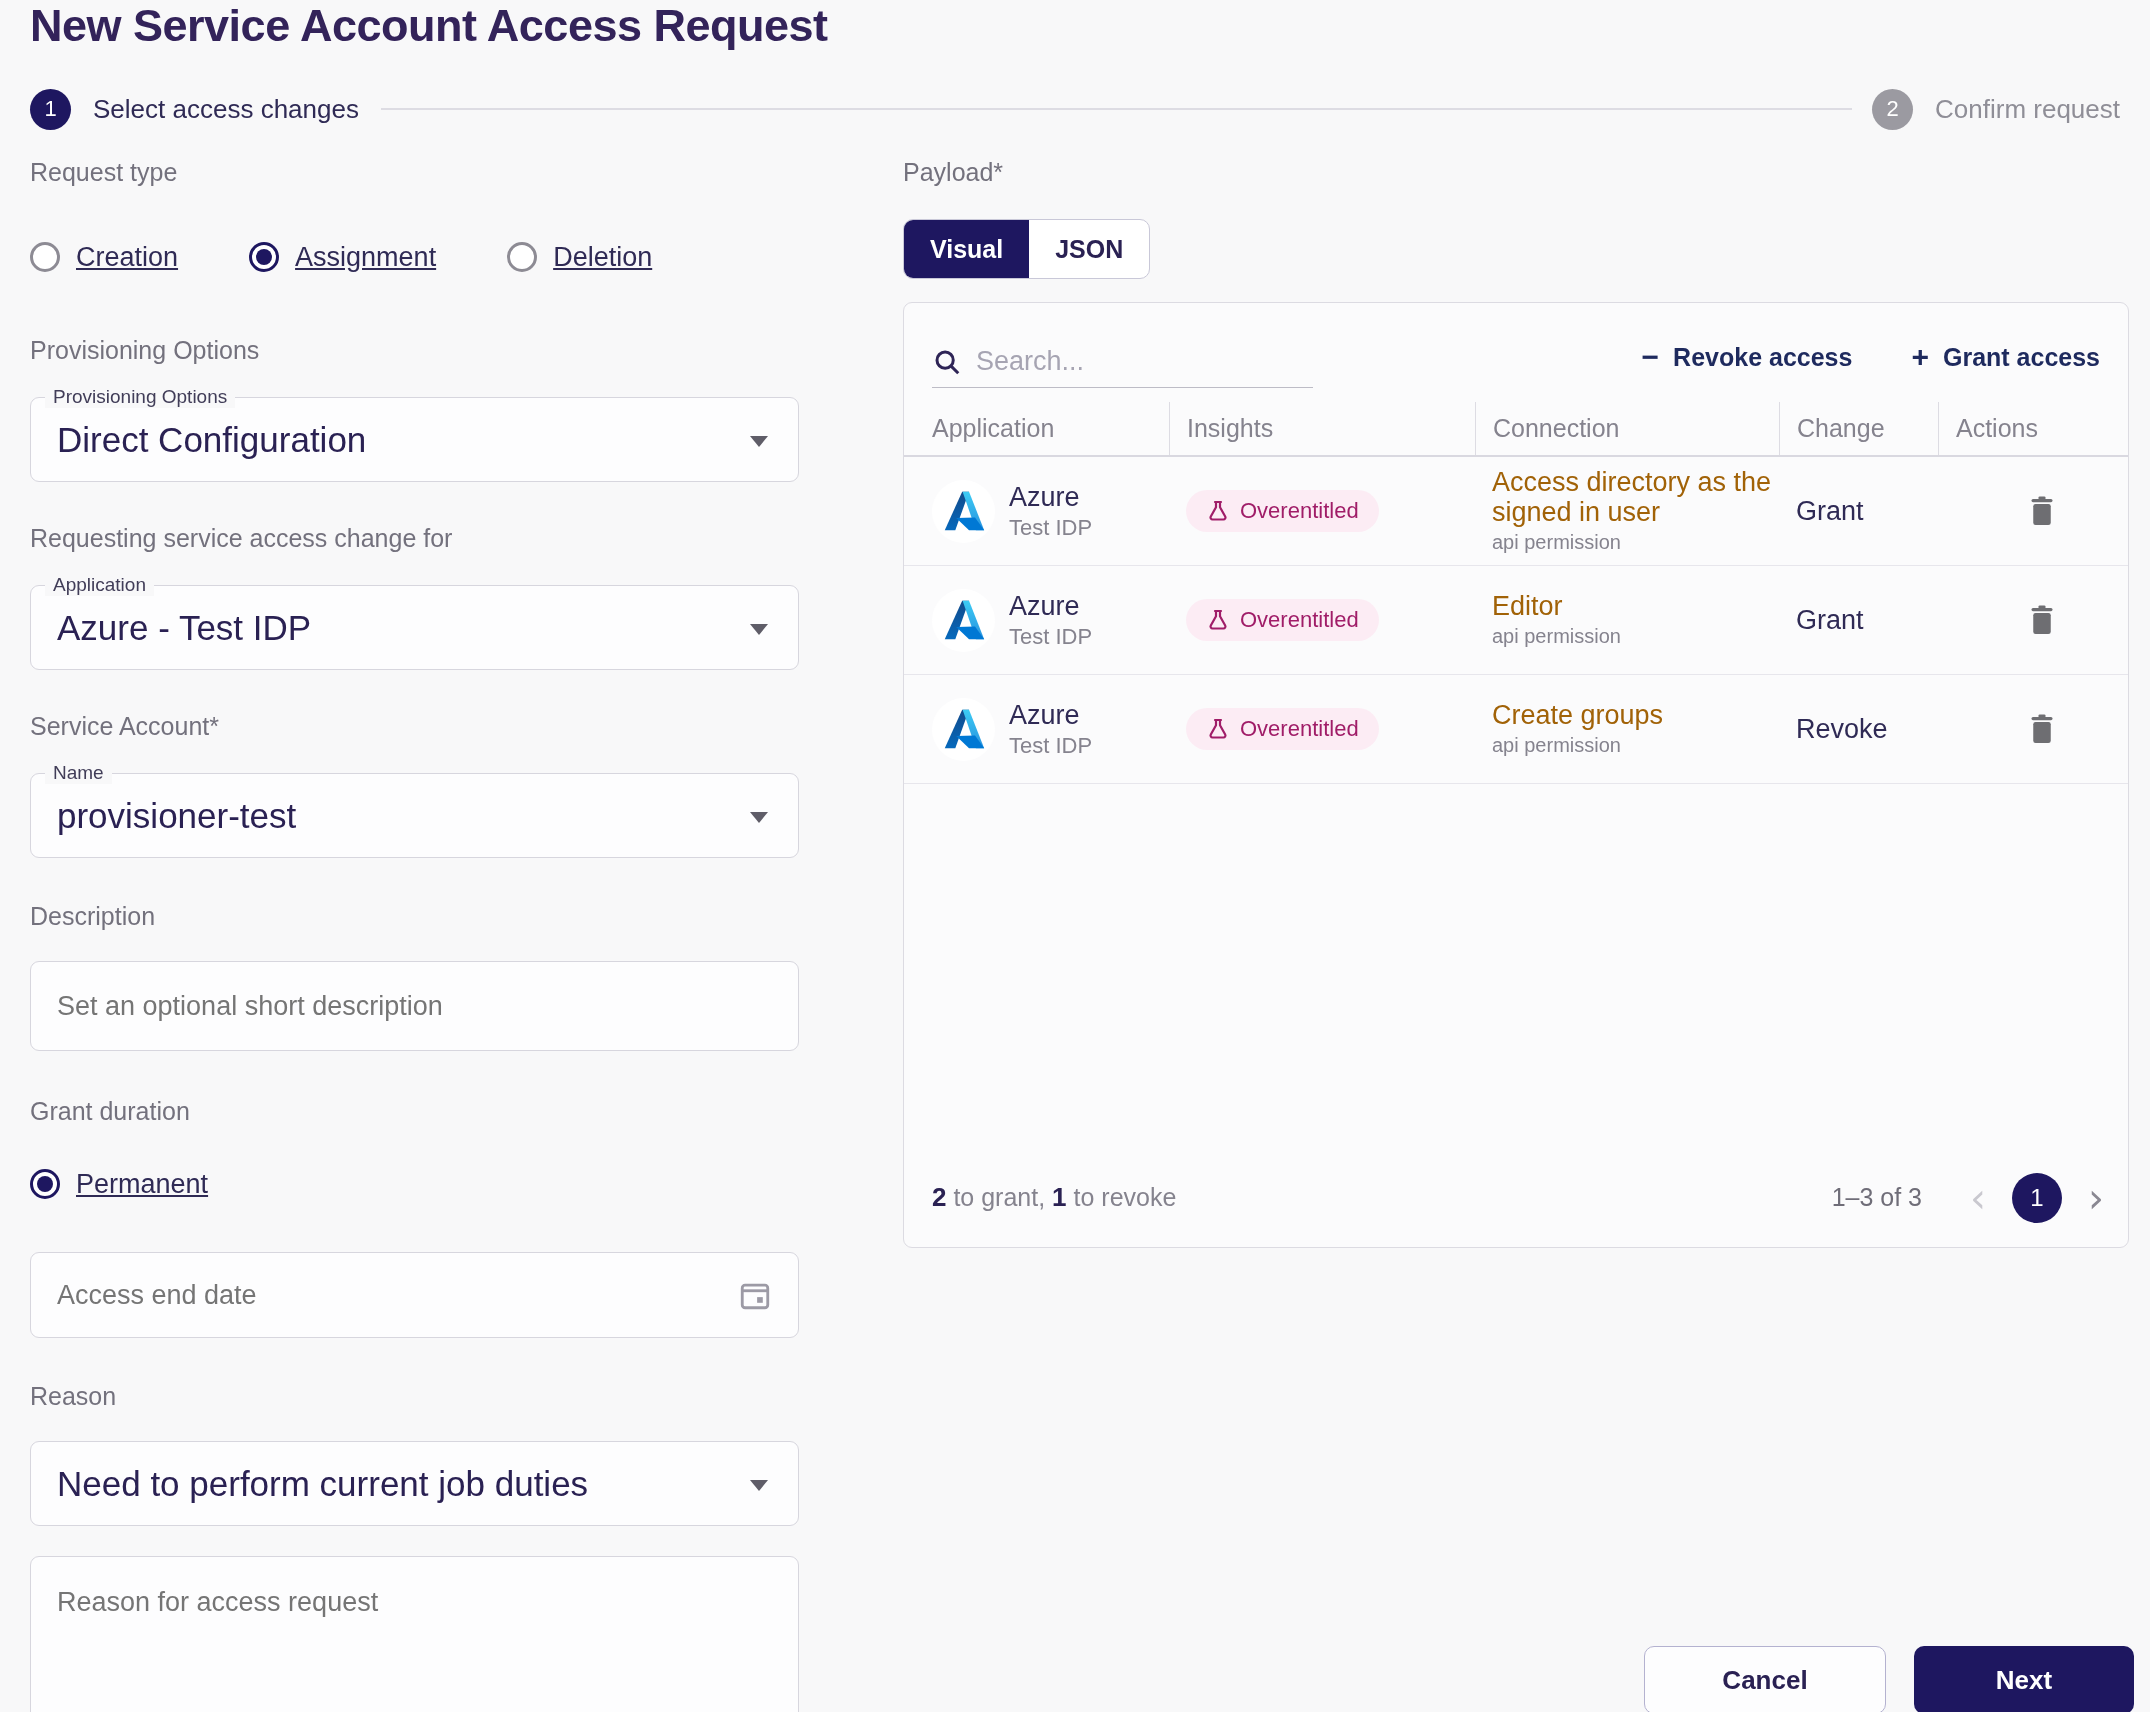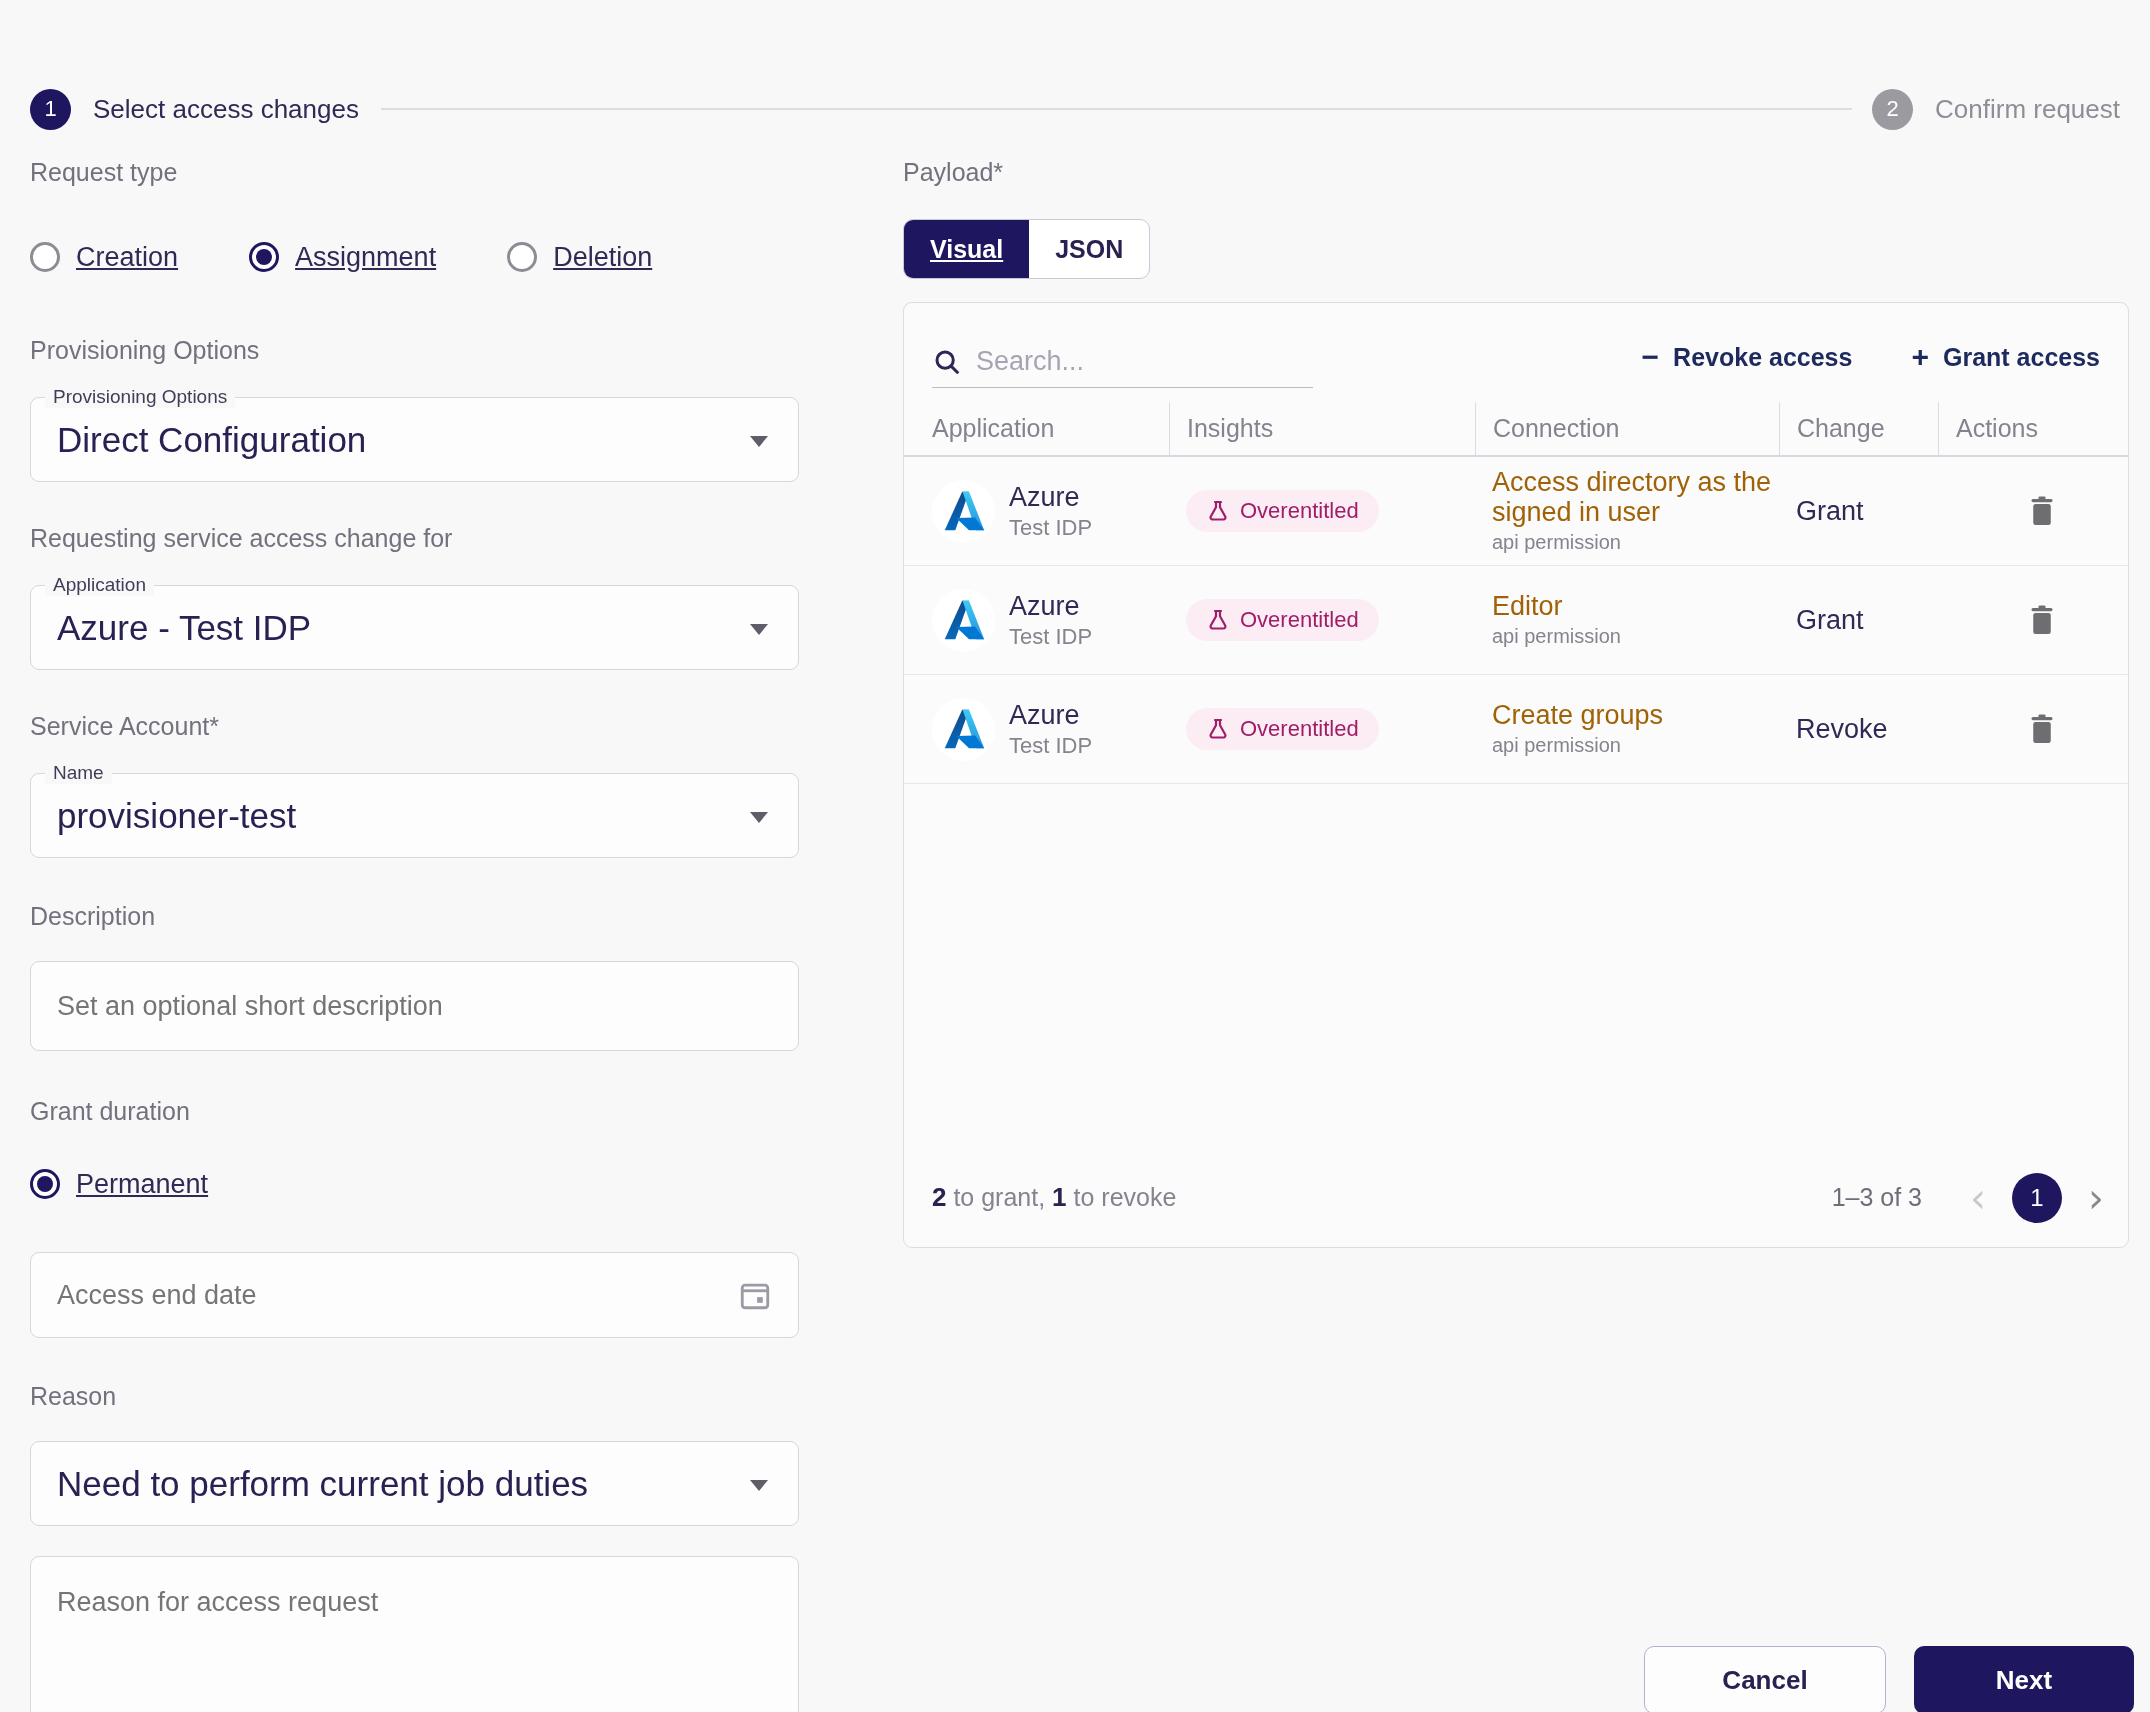--- a/index.html
+++ b/index.html
@@ -74,21 +74,21 @@
   .cal-icon { position:absolute; right:26px; top:50%; margin-top:-17px; }
 
   
   .right-col { position:absolute; left:903px; top:158px; width:1226px; }
   .tab-group {
     margin-top:32px; display:inline-flex; border:1.5px solid #c9c8d8;
     border-radius:10px; overflow:hidden; background:#fff;
   }
   .tab { height:58px; padding:0 26px; display:flex; align-items:center;
     font-size:25px; font-weight:bold; color:#2a2153; cursor:pointer; }
-  .tab.active { background:#1e1760; color:#fff;text-decoration:underline; }
+  .tab.active { background:#1e1760; color:#fff; }
 
   .panel {
     position:absolute; left:903px; top:302px; width:1226px; height:946px;
     border:1.5px solid #dcdbe2; border-radius:9px; background:#fbfbfc;
     display:flex; flex-direction:column; padding:0;
   }
   .panel-toolbar {
     display:flex; align-items:flex-end; justify-content:space-between;
     padding:26px 28px 0 28px; height:85px;
   }
@@ -188,20 +188,21 @@
     </linearGradient>
     <linearGradient id="azB" x1="0" y1="0" x2="0" y2="1">
       <stop offset="0" stop-color="#3ccbf4"></stop>
         <stop offset="1" stop-color="#2892df"></stop>
     </linearGradient>
   </defs>
 </svg>
 
 <div class="page">
 
+  <h1 class="page-title">New Service Account Access Request</h1>
 
   <div class="stepper">
     <div class="step-circle active">1</div>
     <div class="step-label">Select access changes</div>
     <div class="step-line"></div>
     <div class="step-circle inactive">2</div>
     <div class="step-label inactive">Confirm request</div>
   </div>
 
   <div class="left-col">

